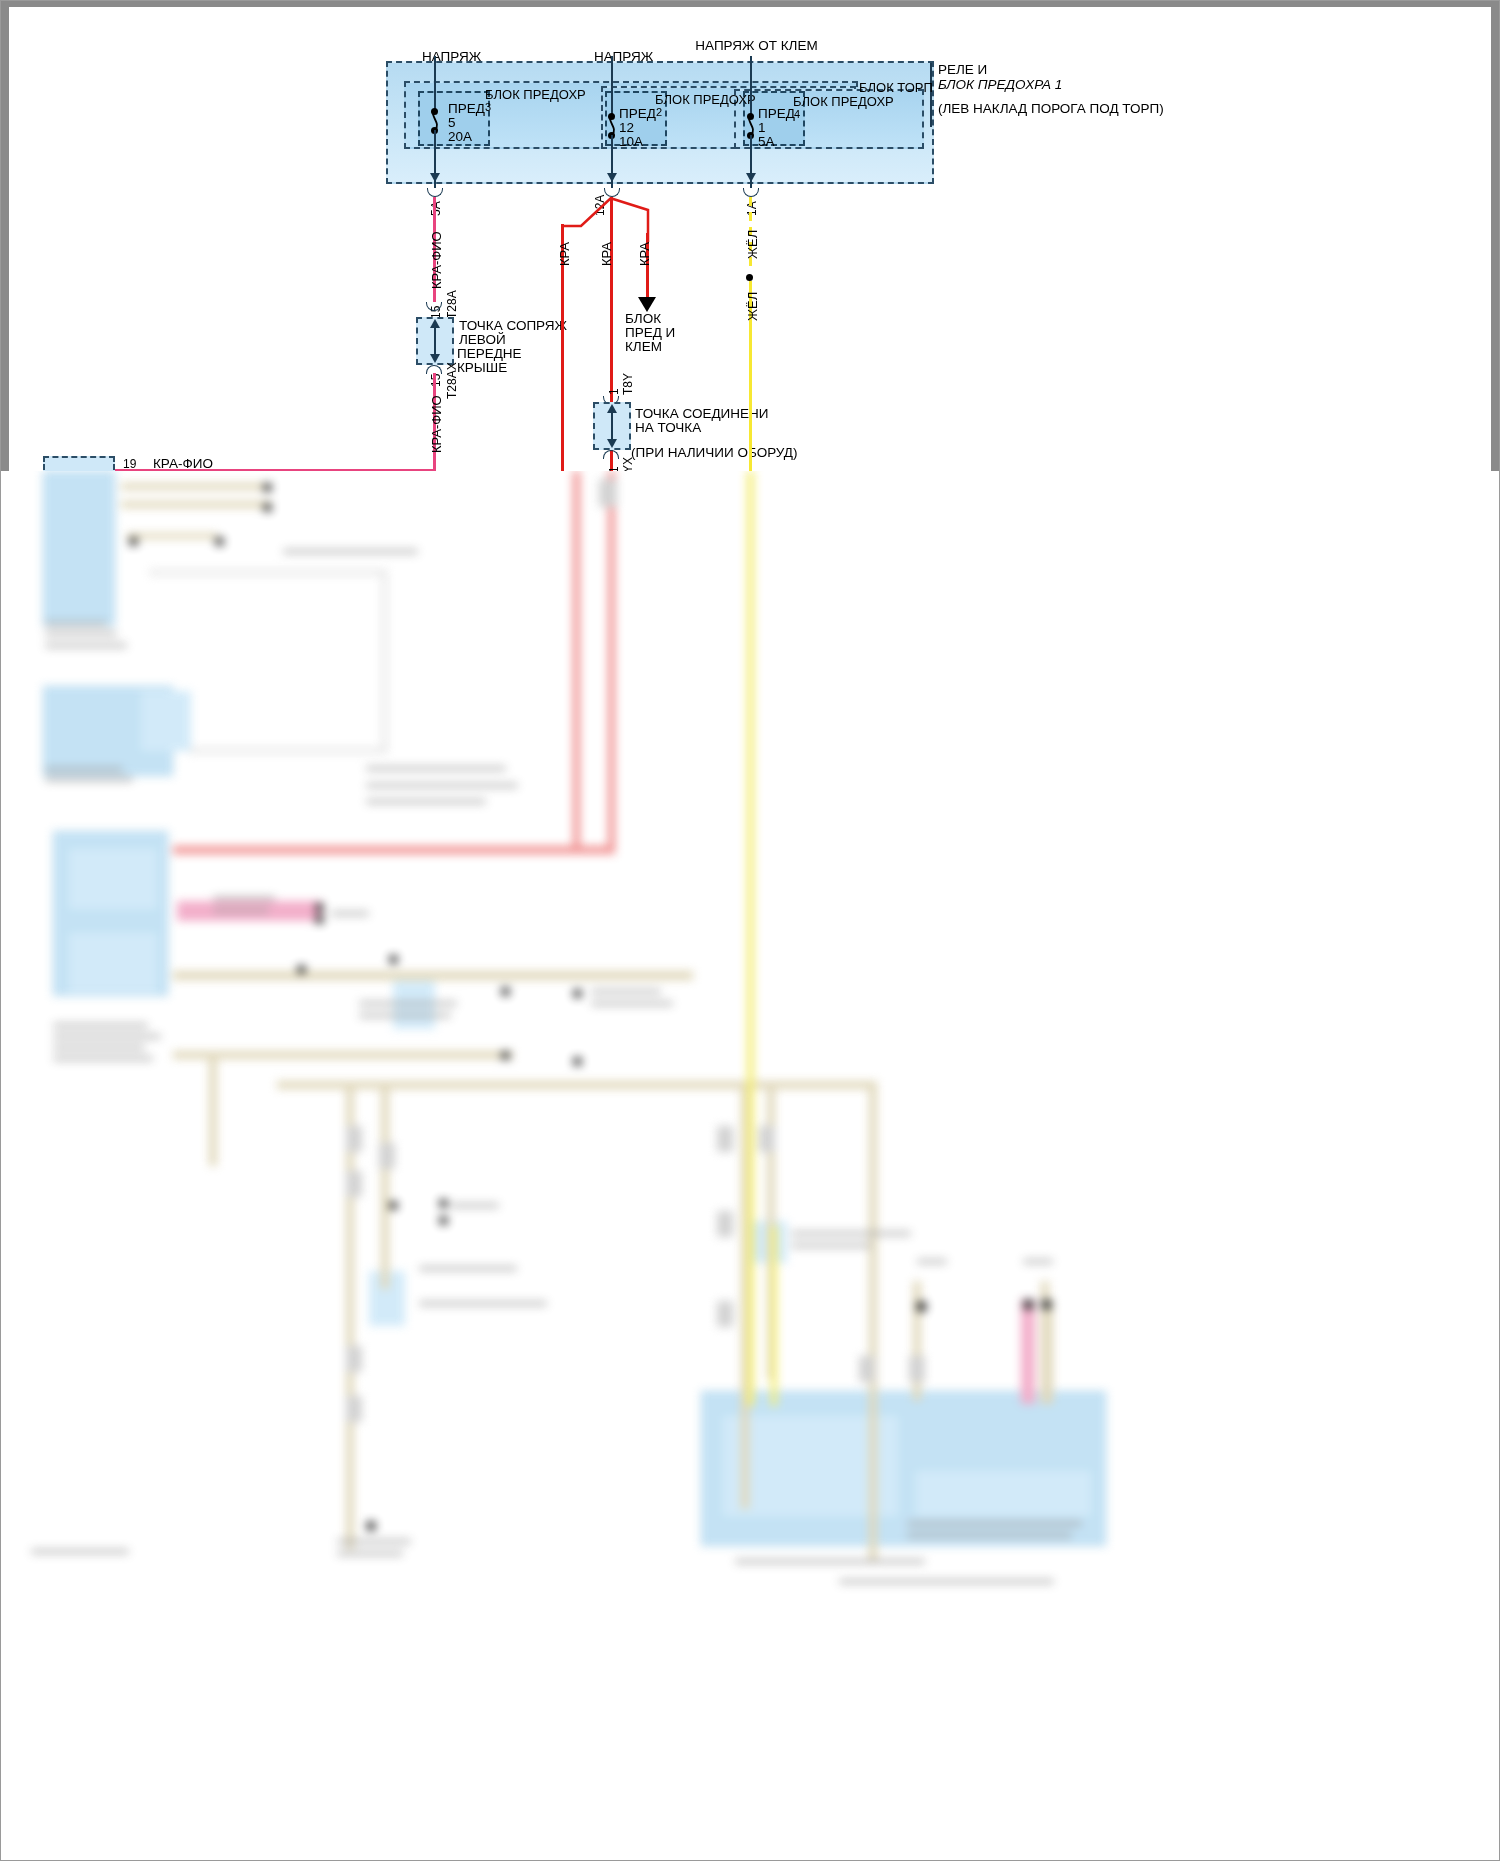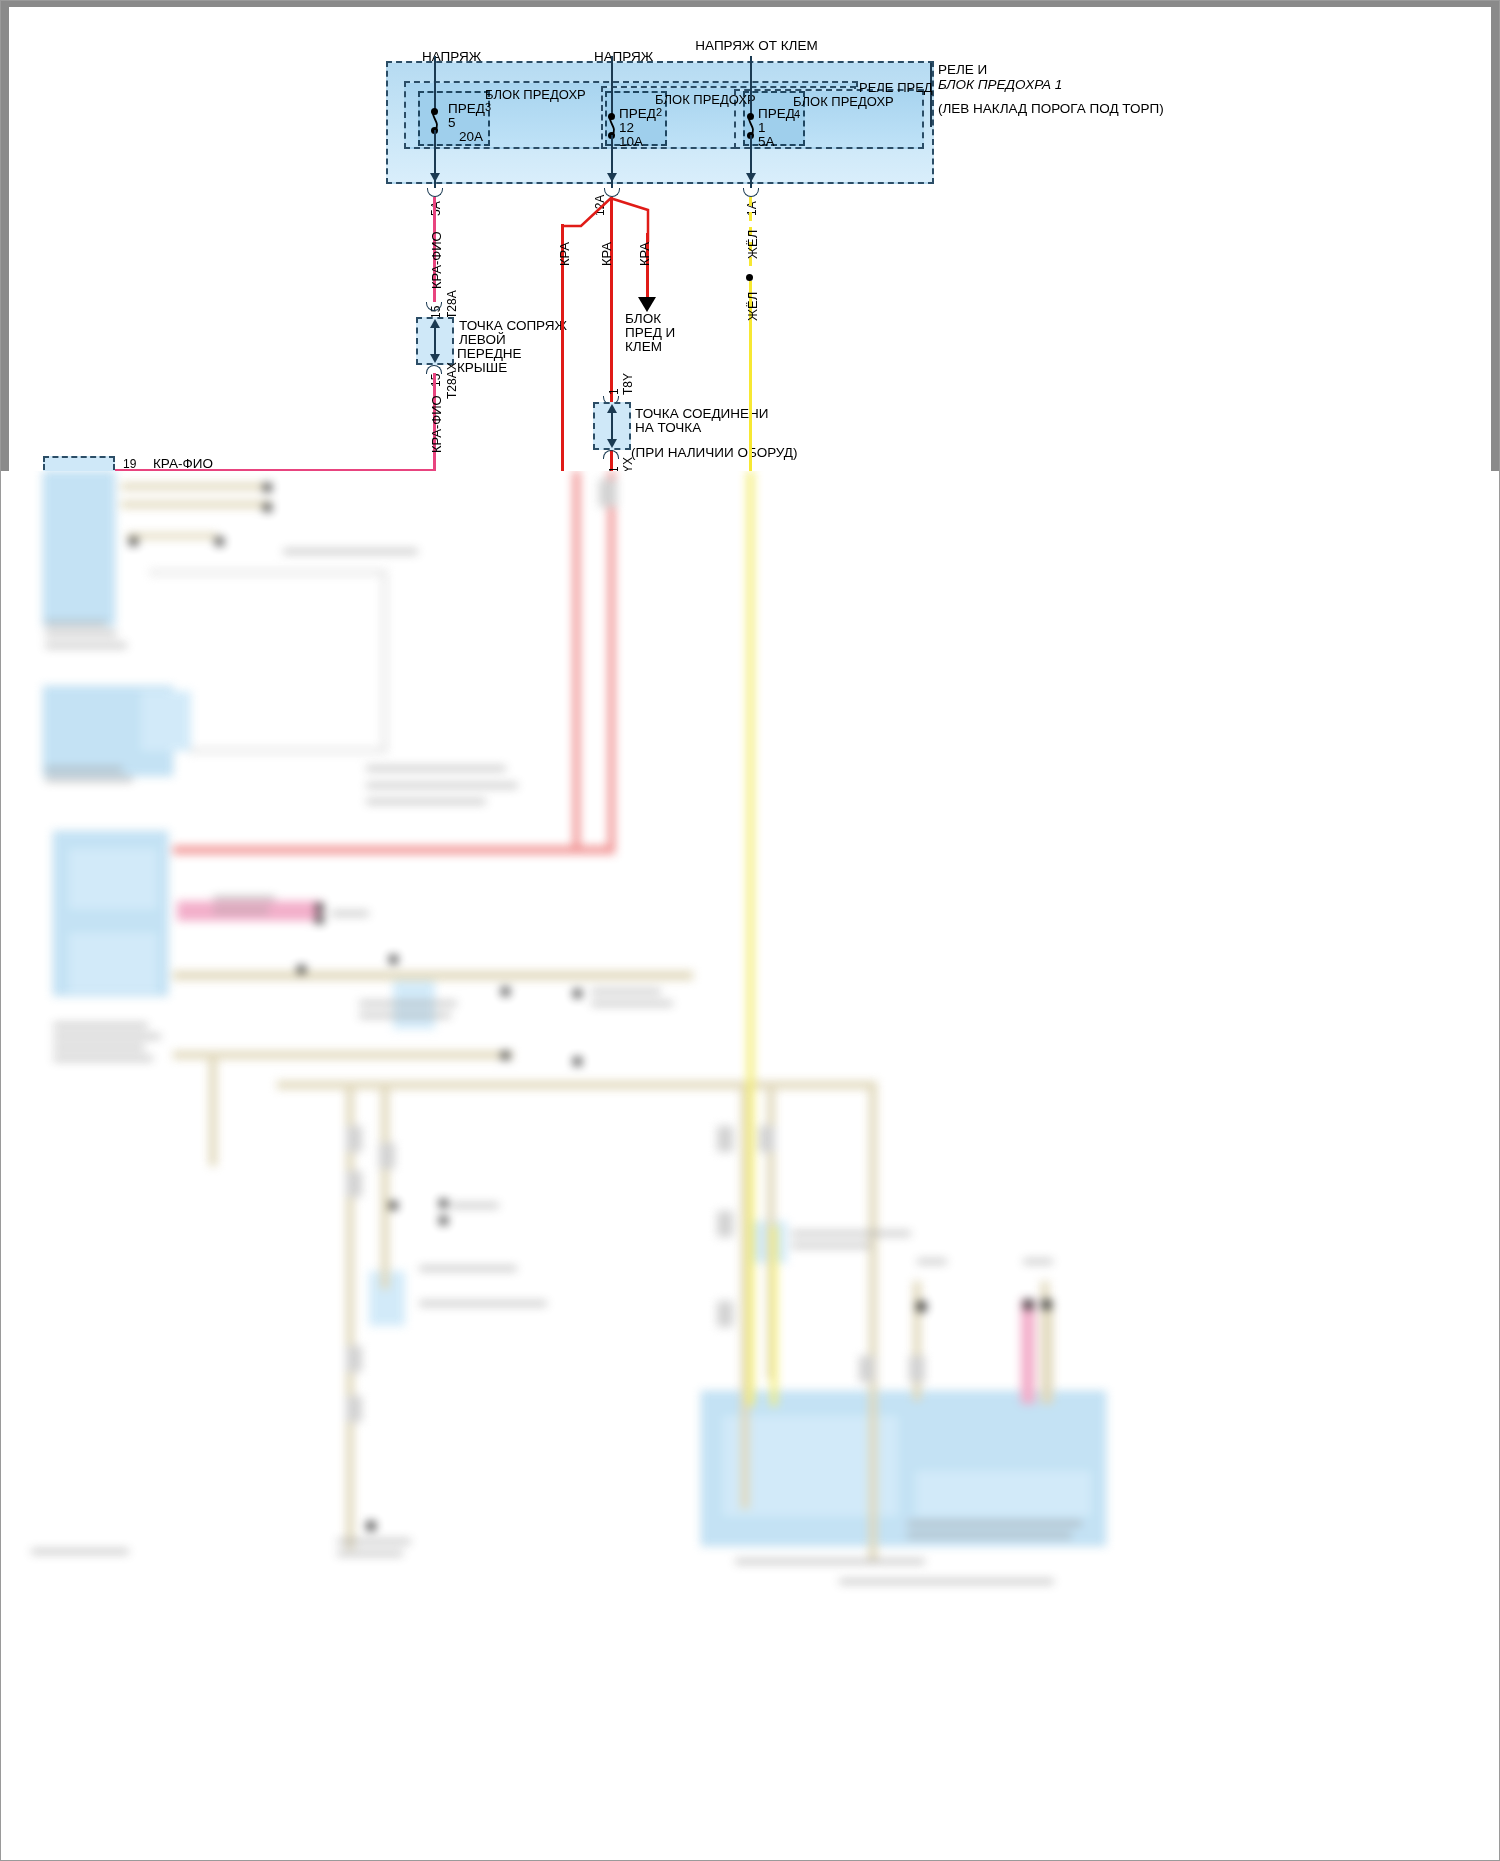--- a/index.html
+++ b/index.html
@@ -142,25 +142,25 @@
 
   <div class="txt" style="left:484px;top:86px;font-size:13px;">БЛОК ПРЕДОХР</div>
   <div class="txt" style="left:484px;top:99px;font-size:11px;">3</div>
 
   <div class="txt" style="left:654px;top:91px;font-size:13px;">БЛОК ПРЕДОХР</div>
   <div class="txt" style="left:655px;top:104px;font-size:11px;">2</div>
 
   <div class="txt" style="left:792px;top:93px;font-size:13px;">БЛОК ПРЕДОХР</div>
   <div class="txt" style="left:793px;top:106px;font-size:11px;">4</div>
 
-  <div class="txt" style="left:858px;top:79px;font-size:13px;">РЕЛЕ ПРЕД</div>
+  <div class="txt" style="left:858px;top:79px;font-size:13px;">БЛОК ТОРП</div>
 
   <div class="txt" style="left:447px;top:100px;">ПРЕД</div>
   <div class="txt" style="left:447px;top:114px;">5</div>
-  <div class="txt" style="left:447px;top:128px;margin-left:11px;">20A</div>
+  <div class="txt" style="left:447px;top:128px;">20A</div>
 
   <div class="txt" style="left:618px;top:105px;">ПРЕД</div>
   <div class="txt" style="left:618px;top:119px;">12</div>
   <div class="txt" style="left:618px;top:133px;">10A</div>
 
   <div class="txt" style="left:757px;top:105px;">ПРЕД</div>
   <div class="txt" style="left:757px;top:119px;">1</div>
   <div class="txt" style="left:757px;top:133px;">5A</div>
 
   <div class="line vl" style="left:433px;top:55px;height:55px;"></div>

